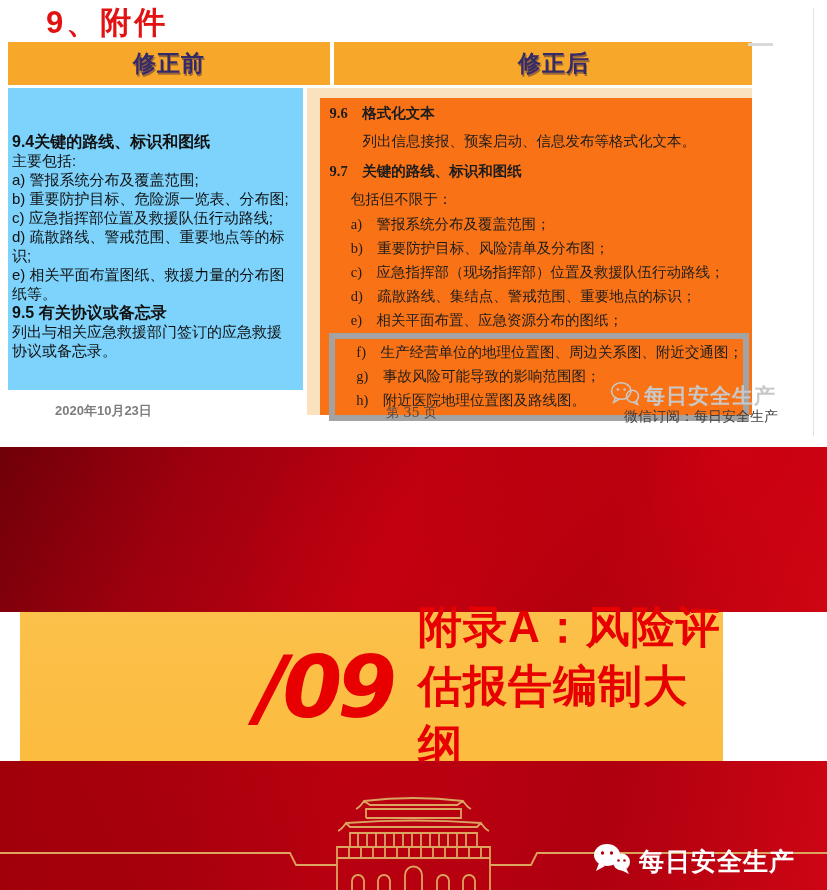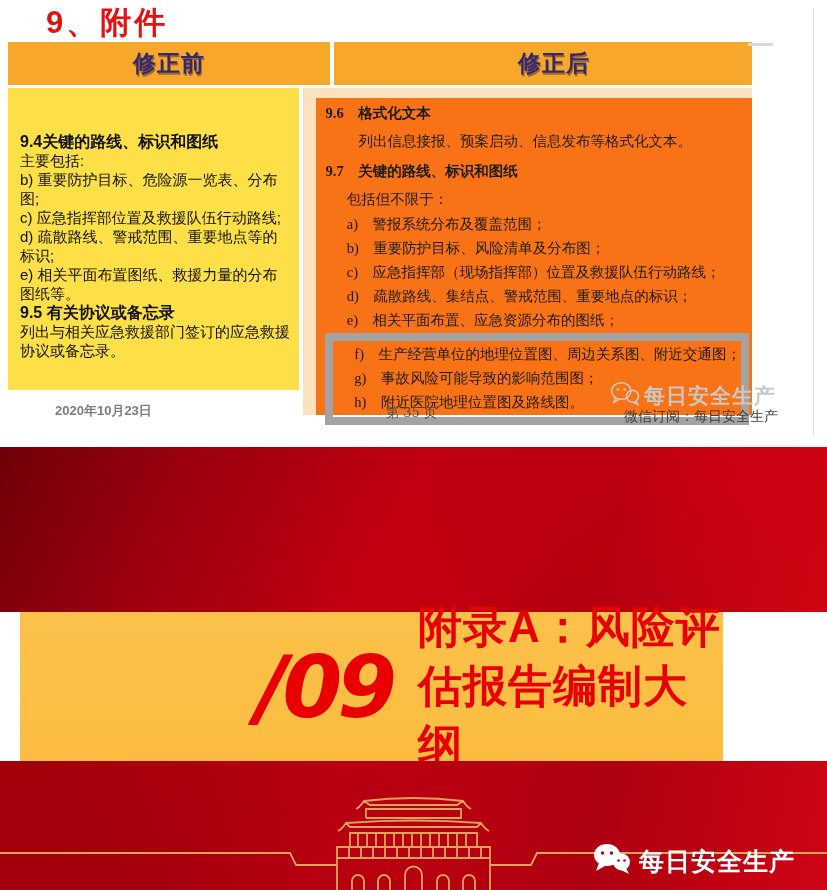--- a/index.html
+++ b/index.html
@@ -17,42 +17,42 @@
   .hdr-row{display:flex;gap:4px;height:43px;border-radius:14px;}
   .hdr-cell{
     background:#F7A82B;color:#352A68;font-weight:bold;font-size:23px;
     display:flex;align-items:center;justify-content:center;
     text-shadow:1px 1.5px 0 rgba(45,25,70,.45);letter-spacing:1px;
   }
   .hdr-left{width:322px;}
   .hdr-right{flex:1;padding-left:22px;}
   .body-row{display:flex;gap:4px;margin-top:3px;align-items:flex-start;}
   .cell-before{
-    width:322px;height:302px;box-sizing:border-box;background:#fde047;
-    padding:44px 8px 0 12px;font-size:15px;line-height:19px;color:#111;
+    width:322px;height:302px;box-sizing:border-box;background:#7dd3fc;
+    padding:44px 8px 0 4px;font-size:15px;line-height:19px;color:#111;
     font-family:"Liberation Sans",sans-serif;
   }
   .cell-before .sec-title{font-weight:bold;font-size:16px;}
   .cell-before p{margin:0;}
   .cell-after{
     flex:1;height:327px;box-sizing:border-box;background:#FBE2BE;
     padding:10px 0 0 13px;
   }
   .panel{
     background:#f97316;height:100%;box-sizing:border-box;
     padding:6px 6px 0 8px;
     font-family:Liberation Serif, serif;
     font-size:14.5px;color:#1c1c1c;
   }
   .panel .sec-head{font-weight:bold;margin:0 0 9px 2px;}
   .panel .sec-body{margin:0 0 11px 0;padding-left:2.4em;}
   .panel .intro{margin:0 0 3px 0;padding-left:1.6em;}
   .panel .item{margin:0;padding-left:1.6em;line-height:24px;white-space:nowrap;}
   .boxed{
-    border:8px solid #a3a3a3;margin:1px -3px 0 1px;padding:1px 0 3px 0;
+    border:6px solid #a3a3a3;margin:1px -3px 0 1px;padding:1px 0 3px 0;
   }
   .boxed .item{padding-left:1.5em;}
   .doc-footer-date{
     position:absolute;left:55px;top:402px;font-size:13px;font-weight:bold;color:#7d7d7d;
   }
   .doc-footer-page{
     position:absolute;left:386px;top:404px;font-size:13px;color:#4a4a4a;
     font-family:"DejaVu Serif","Liberation Serif",serif;
   }
   .watermark{position:absolute;left:610px;top:381px;width:200px;}
@@ -107,20 +107,21 @@
   <div class="comparison">
     <div class="hdr-row">
       <div class="hdr-cell hdr-left">修正前</div>
       <div class="hdr-cell hdr-right">修正后</div>
     </div>
     <div class="body-row">
 
       <div class="cell-before">
         <p class="sec-title">9.4关键的路线、标识和图纸</p>
         <p>主要包括:</p>
+        <p>a) 警报系统分布及覆盖范围;</p>
         <p>b) 重要防护目标、危险源一览表、分布图;</p>
         <p>c) 应急指挥部位置及救援队伍行动路线;</p>
         <p>d) 疏散路线、警戒范围、重要地点等的标识;</p>
         <p>e) 相关平面布置图纸、救援力量的分布图纸等。</p>
         <p class="sec-title">9.5 有关协议或备忘录</p>
         <p>列出与相关应急救援部门签订的应急救援协议或备忘录。</p>
       </div>
 
       <div class="cell-after">
         <div class="panel">

